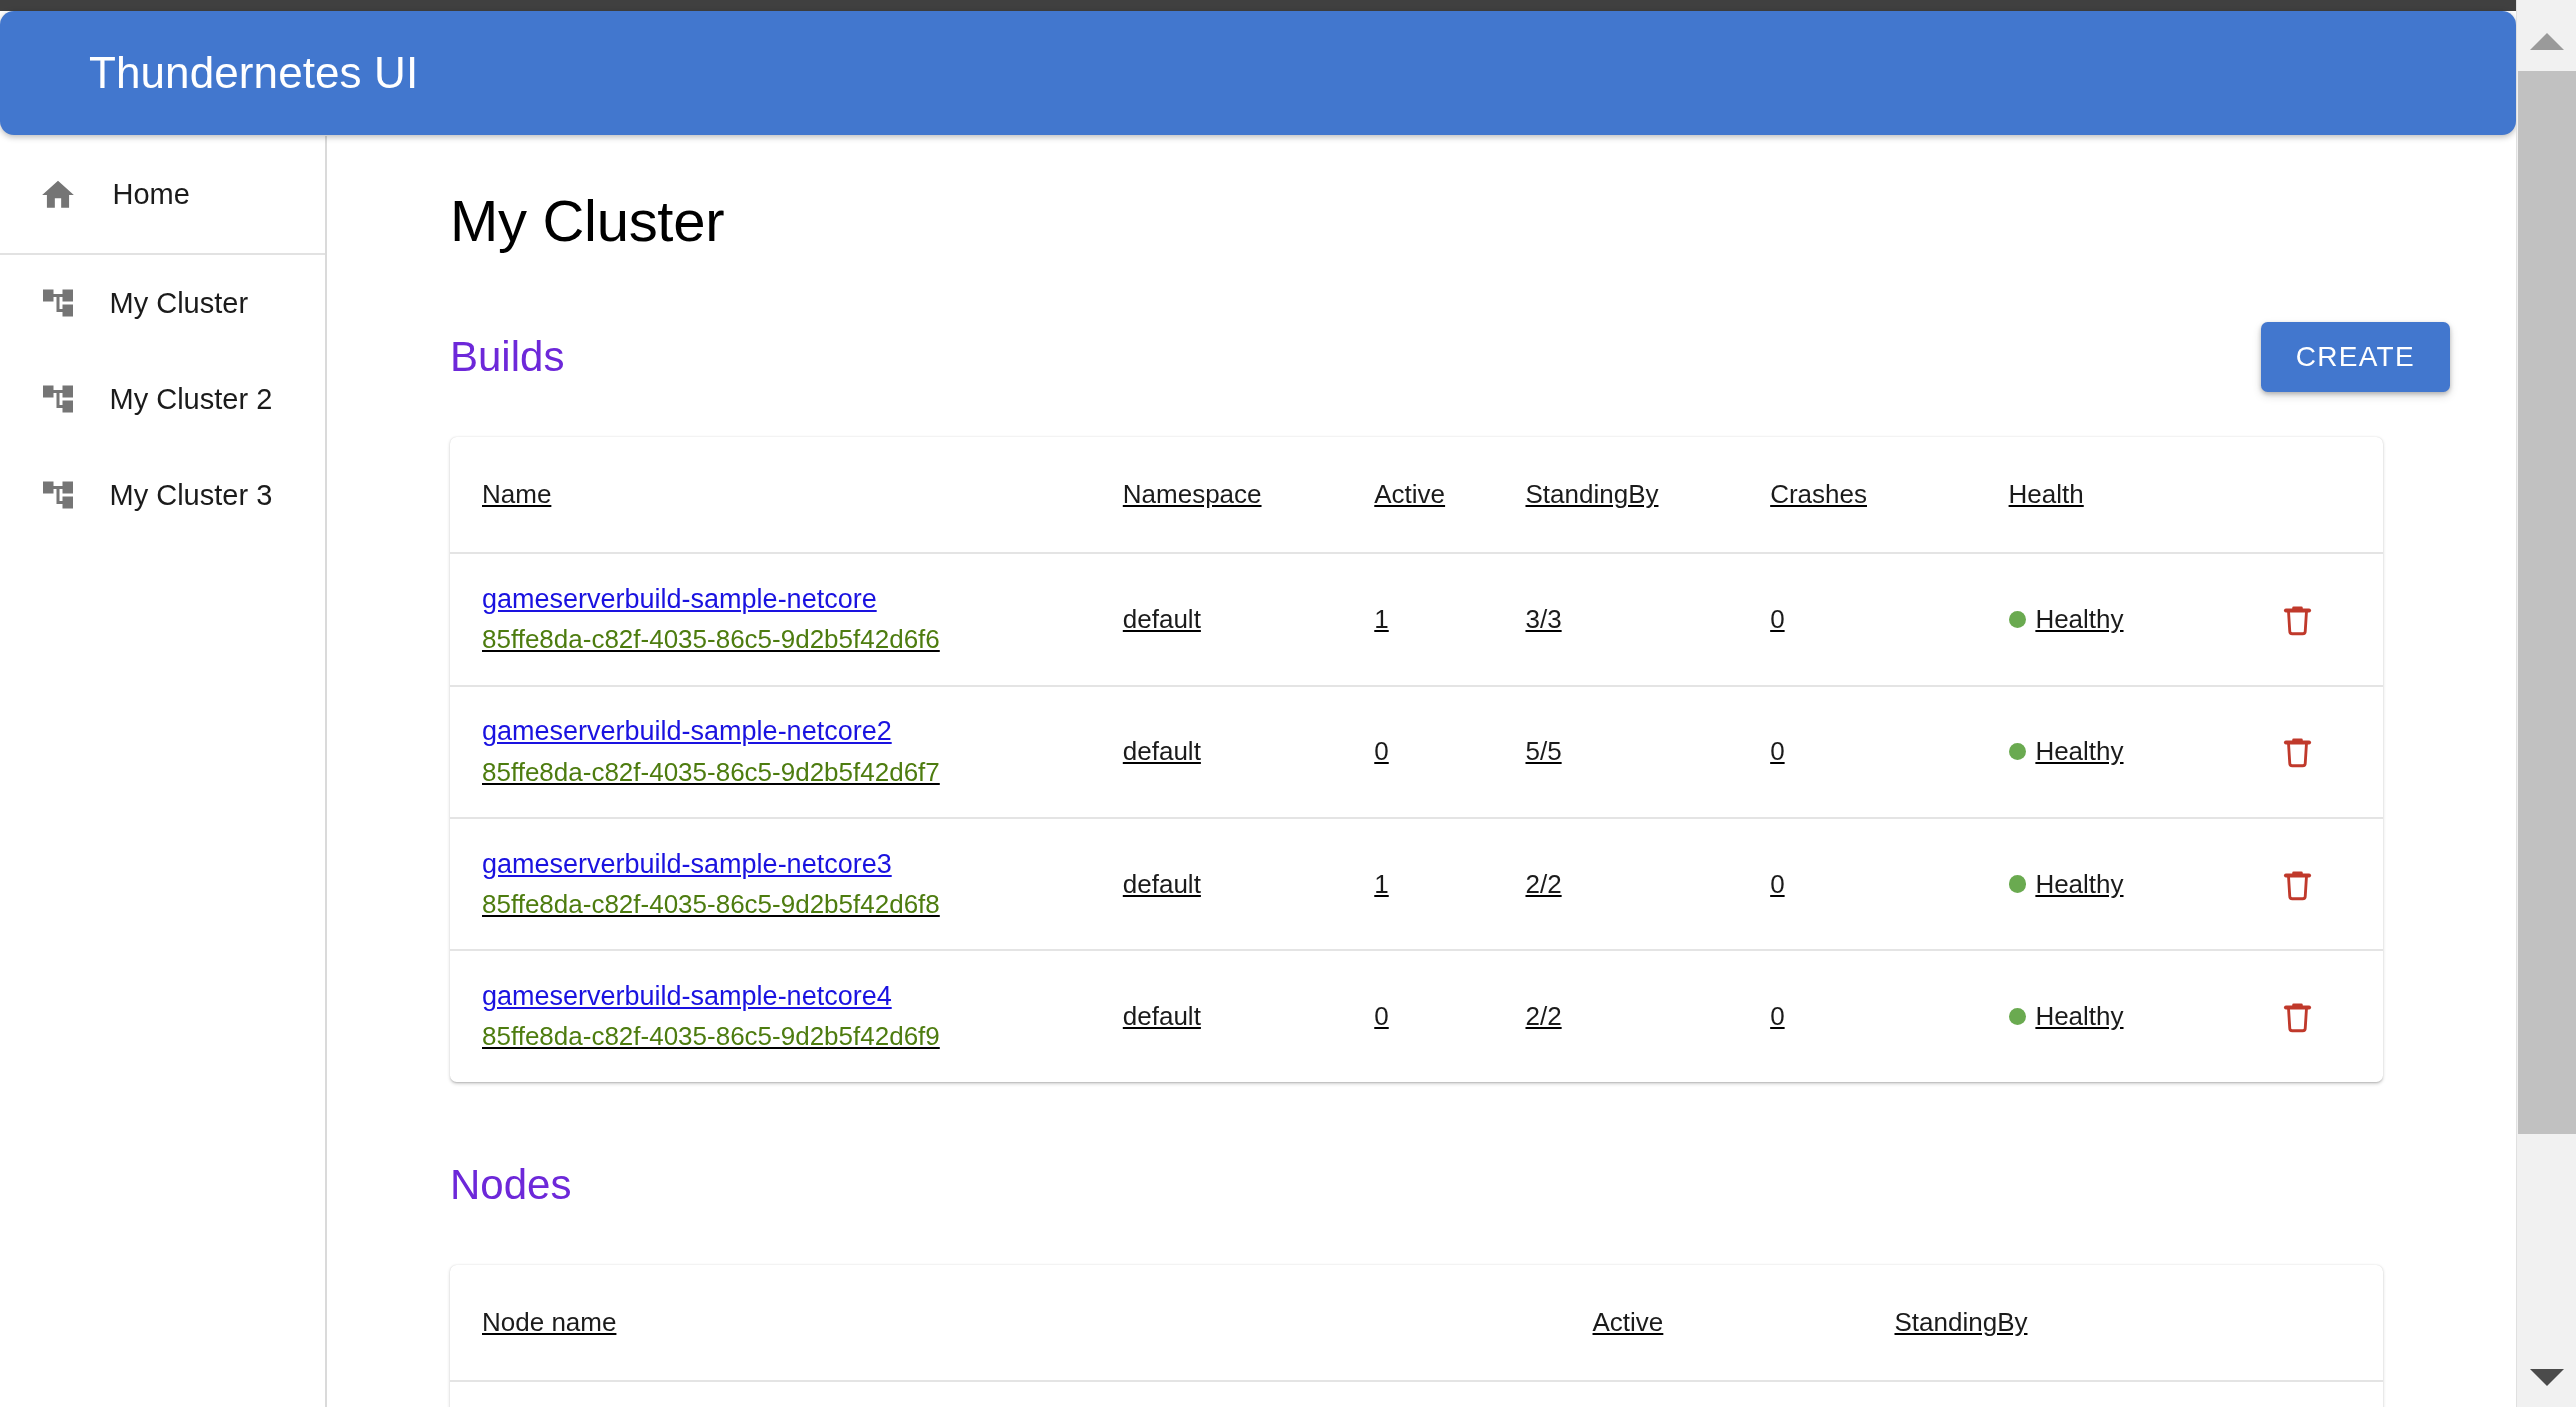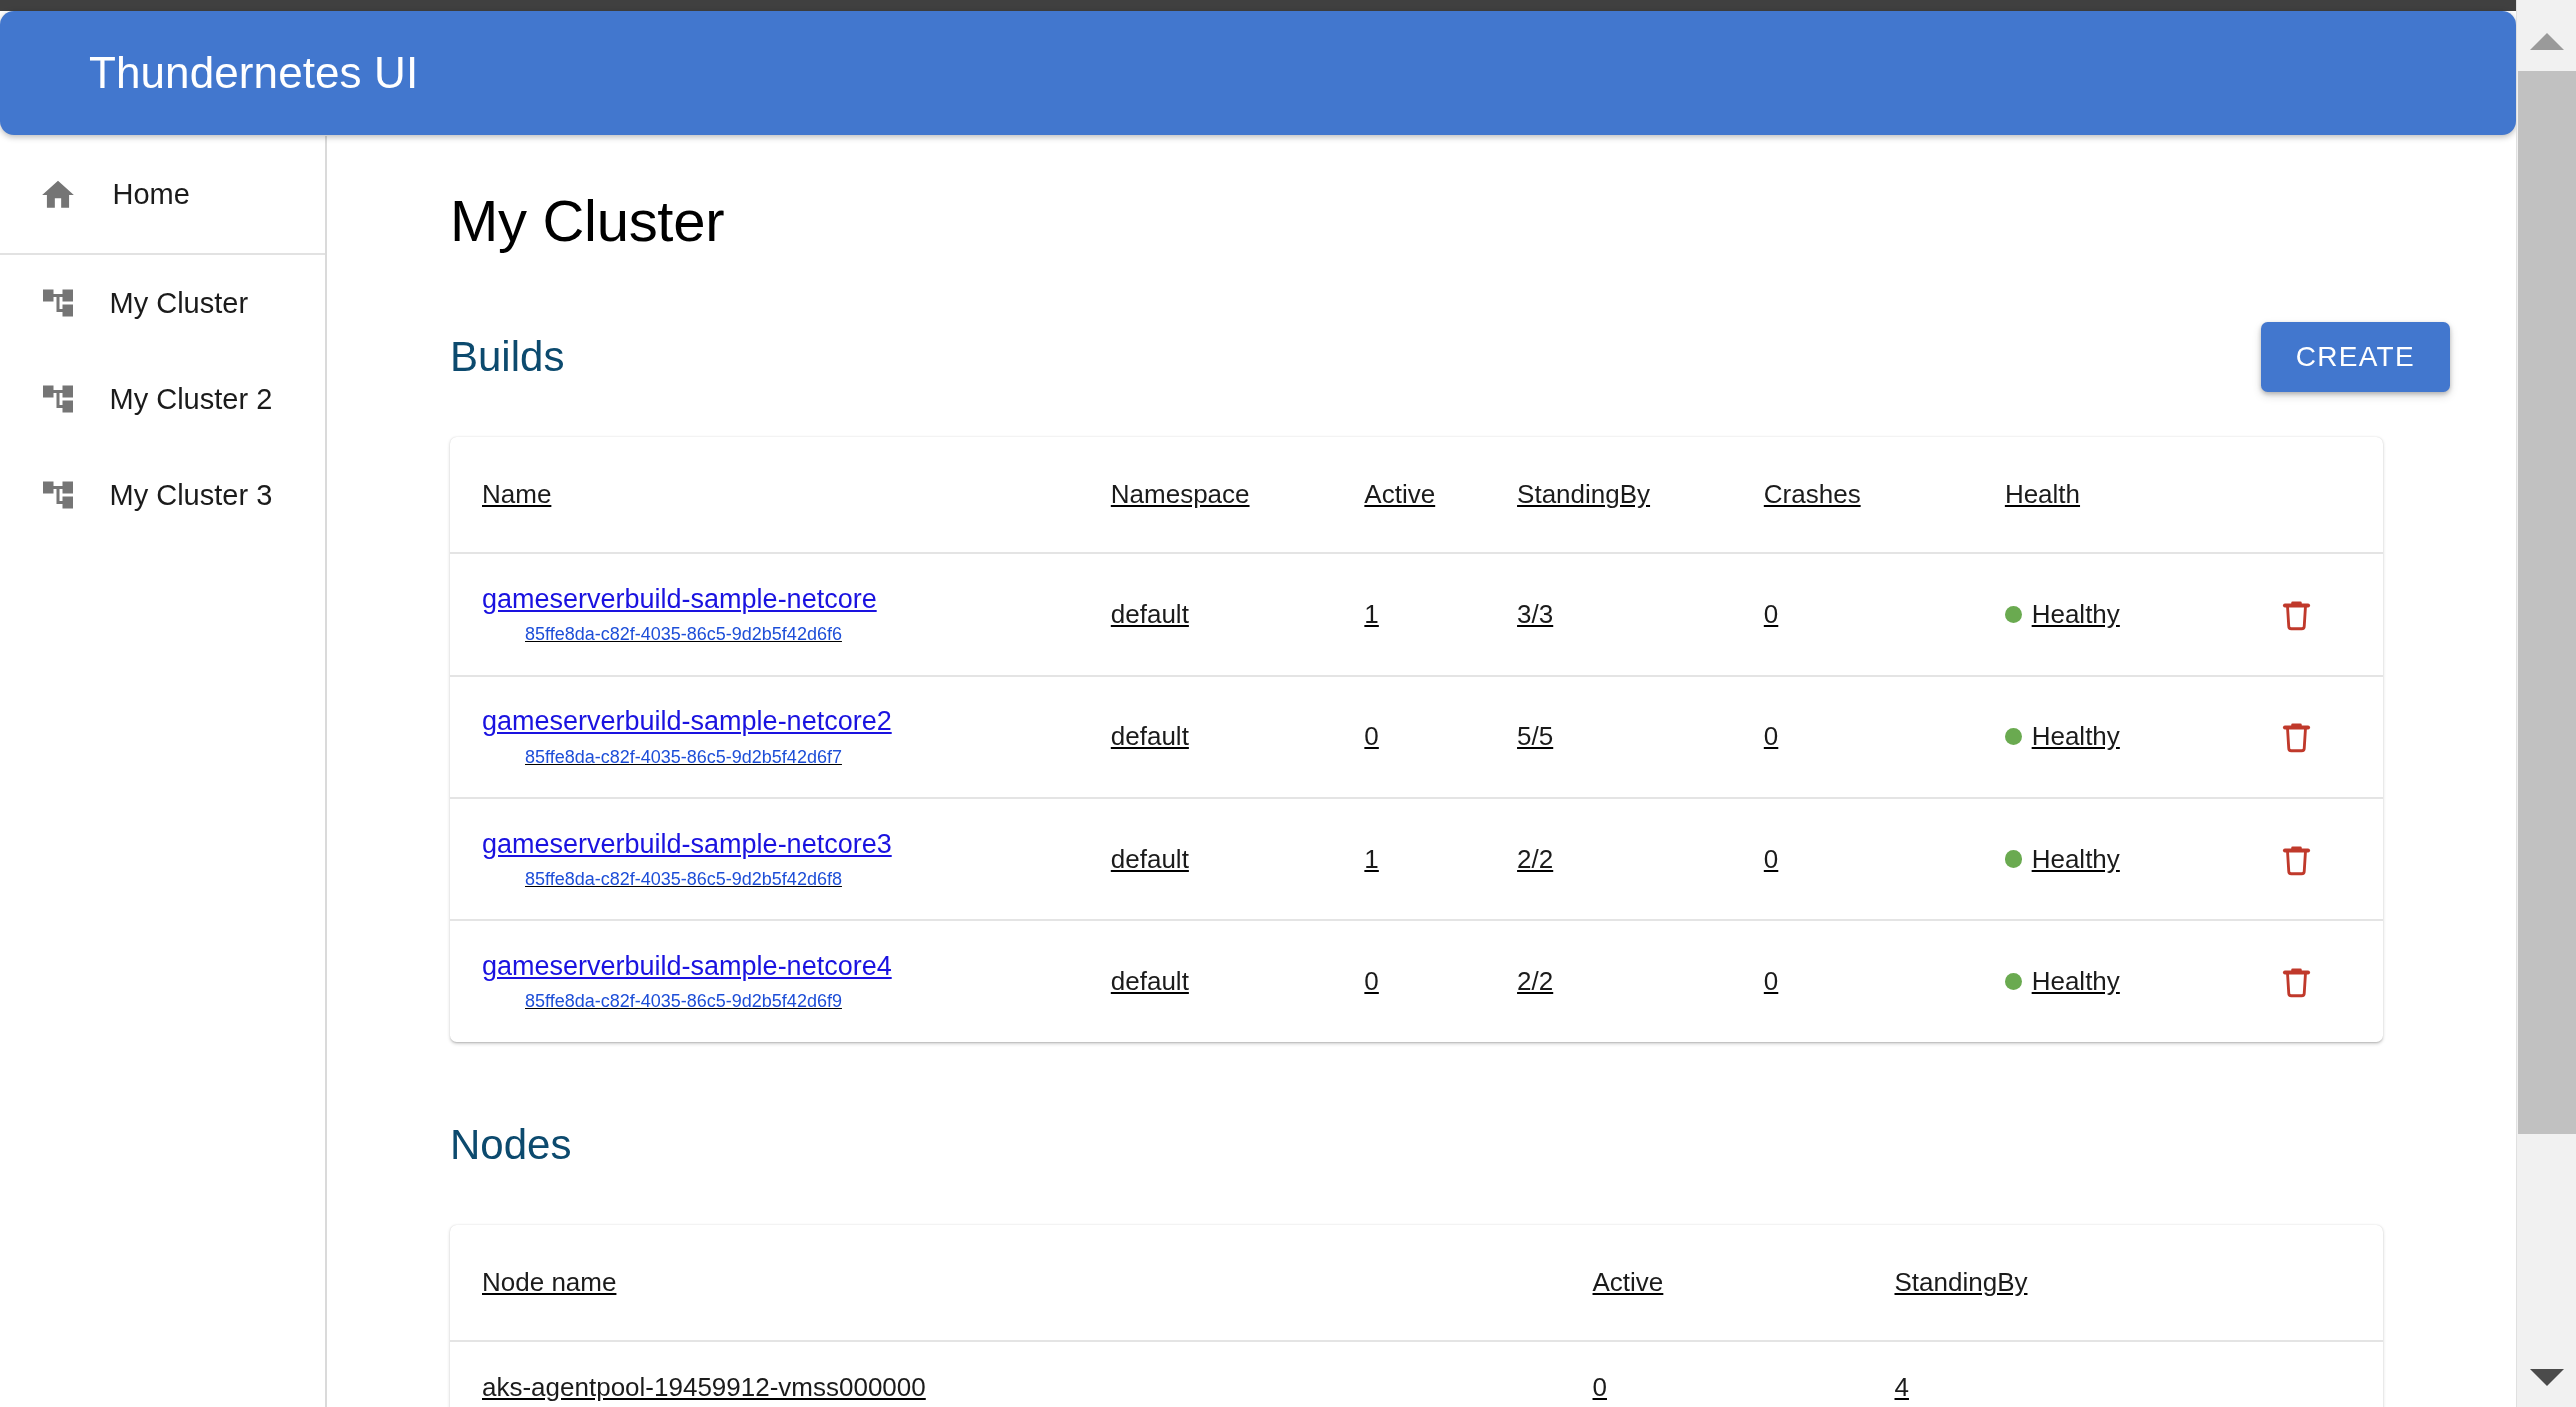--- a/index.html
+++ b/index.html
@@ -86,21 +86,21 @@
     margin: 19px 0 0 47px;
     letter-spacing: -0.3px;
   }
   .section-row {
     display: flex; align-items: center; justify-content: space-between;
     margin: 44px 67px 0 47px;
   }
   .section-title {
     font-size: 42px;
     font-weight: 400;
-    color: #0c4a6e;
+    color: #6d28d9;
   }
   .create-btn {
     background: #4277ce;
     color: #ffffff;
     border: none;
     border-radius: 6.7px;
     font-family: "Liberation Sans", sans-serif;
     font-size: 28px;
     letter-spacing: 1.3px;
     padding: 19px 35px;
@@ -147,25 +147,24 @@
   .col-actions { width: 127px; }
 
   .build-link {
     color: #1a12e0;
     text-decoration: underline;
     font-size: 27px;
     cursor: pointer;
     display: inline-block;
   }
   .build-id {
-    font-size: 18px;
-    color: #1d4ed8;
+    font-size: 26px;
+    color: #4d7c0f;
     margin-top: 9.4px;
     white-space: nowrap;
-    margin-left: 43px;
   }
   .health {
     display: flex; align-items: center;
     white-space: nowrap;
   }
   .dot {
     width: 17.4px; height: 17.4px; border-radius: 50%;
     background: #6aaa50;
     margin-right: 9.4px; flex: none;
   }

